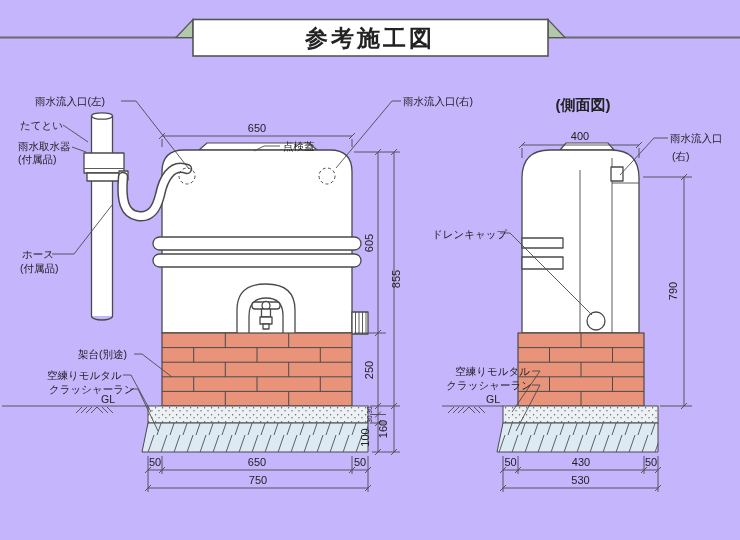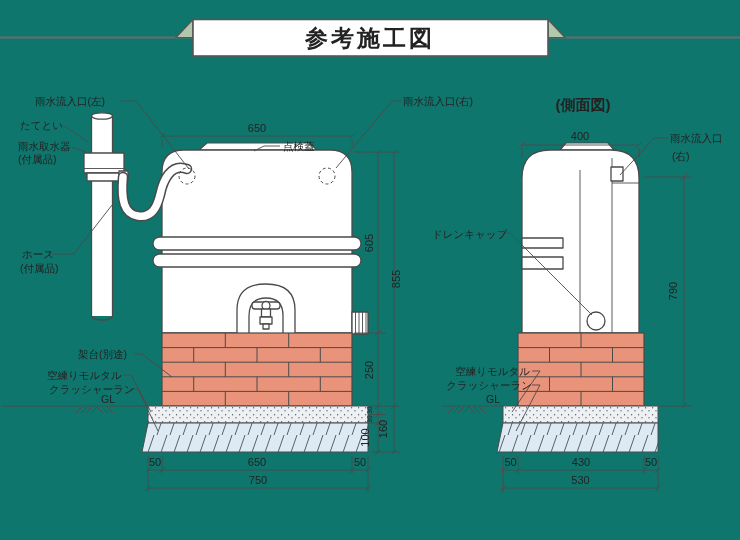--- a/index.html
+++ b/index.html
@@ -1,16 +1,16 @@
 <!DOCTYPE html>
 <html><head>
 <meta charset="utf-8">
 <style>
   html,body{margin:0;padding:0;background:#ffffff;}
-  .page{width:740px;height:540px;position:relative;background:#0f766e;overflow:hidden;}
+  .page{width:740px;height:540px;position:relative;background:#c4b5fd;overflow:hidden;}
   svg text{font-family:"Liberation Sans","DejaVu Sans",sans-serif;fill:#222;}
   .lbl{font-size:10.5px;}
   .dim{font-size:11px;}
   .tiny{font-size:6.5px;}
   .title-txt{font-size:23px;font-weight:bold;letter-spacing:3px;}
   .sub-title{font-size:15px;font-weight:bold;}
   .ln{stroke:#4a4a4a;stroke-width:1.3;fill:none;stroke-linejoin:round;}
   .lnf{stroke:#4a4a4a;stroke-width:1.3;fill:#ffffff;stroke-linejoin:round;}
   .thin{stroke:#4a4a4a;stroke-width:0.9;fill:none;}
   .dash{stroke:#4a4a4a;stroke-width:1;fill:none;stroke-dasharray:3 2.5;}

